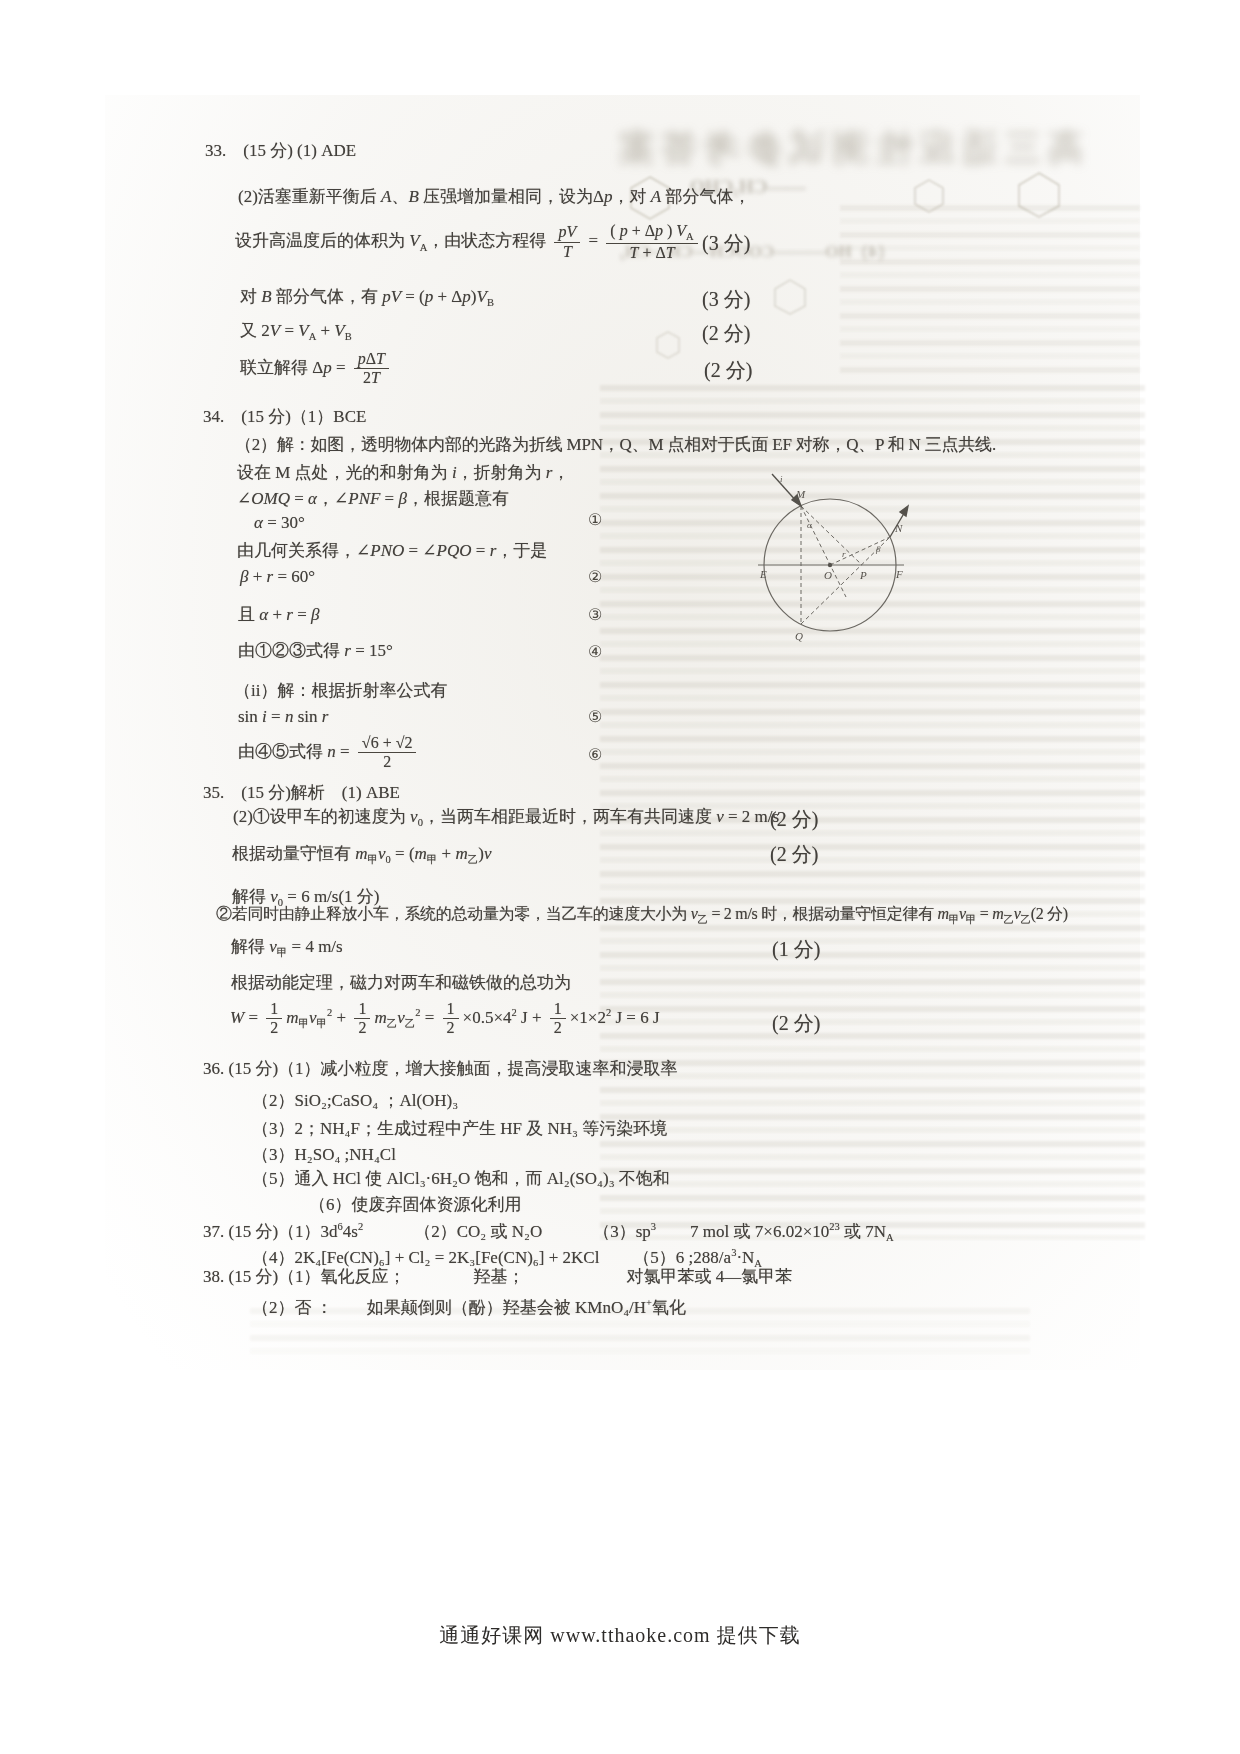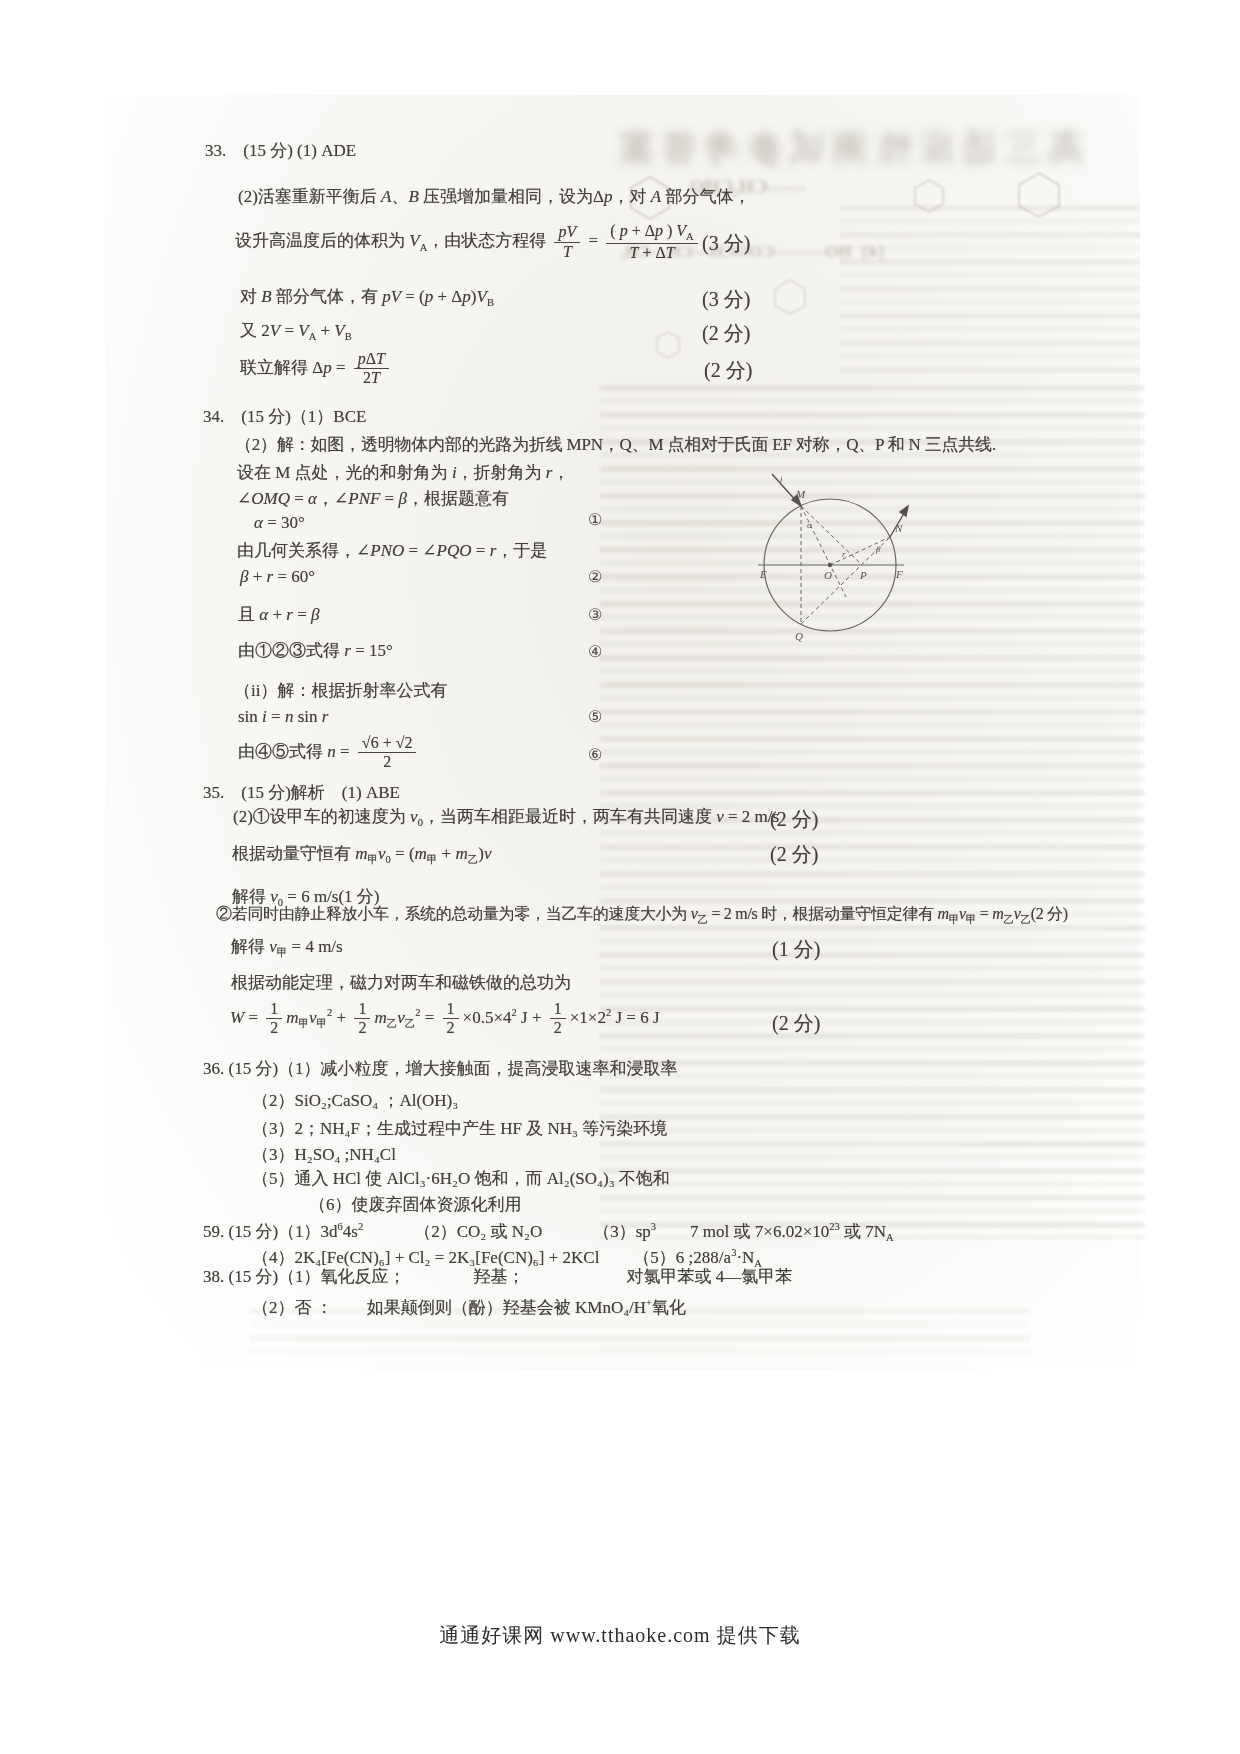--- a/index.html
+++ b/index.html
@@ -174,21 +174,21 @@
   <div>
     <div class="ln" style="left:203px;top:1058px;"><span>36. (15 分)（1）减小粒度，增大接触面，提高浸取速率和浸取率</span></div>
     <div class="ln" style="left:252px;top:1090px;"><span>（2）SiO₂;CaSO₄ ；Al(OH)₃</span></div>
     <div class="ln" style="left:252px;top:1118px;"><span>（3）2；NH₄F；生成过程中产生 HF 及 NH₃ 等污染环境</span></div>
     <div class="ln" style="left:252px;top:1144px;"><span>（3）H₂SO₄ ;NH₄Cl</span></div>
     <div class="ln" style="left:252px;top:1168px;"><span>（5）通入 HCl 使 AlCl₃·6H₂O 饱和，而 Al₂(SO₄)₃ 不饱和</span></div>
     <div class="ln" style="left:264px;top:1194px;margin-left:45px;"><span>（6）使废弃固体资源化利用</span></div>
   </div>
 
   <div>
-    <div class="ln" style="left:203px;top:1216px;"><span>59. (15 分)（1）3d</span><sup>6</sup><span>4s</span><sup>2</sup><span>　　　（2）CO₂ 或 N₂O　　　（3）sp</span><sup>3</sup><span>　　7 mol 或 7×6.02×10</span><sup>23</sup><span> 或 7N</span><sub>A</sub></div>
+    <div class="ln" style="left:203px;top:1216px;"><span>37. (15 分)（1）3d</span><sup>6</sup><span>4s</span><sup>2</sup><span>　　　（2）CO₂ 或 N₂O　　　（3）sp</span><sup>3</sup><span>　　7 mol 或 7×6.02×10</span><sup>23</sup><span> 或 7N</span><sub>A</sub></div>
     <div class="ln" style="left:252px;top:1242px;"><span>（4）2K₄[Fe(CN)₆]  +  Cl₂ = 2K₃[Fe(CN)₆]  +  2KCl　　（5）6 ;288/a</span><sup>3</sup><span>·N</span><sub>A</sub></div>
   </div>
 
   <div>
     <div class="ln" style="left:203px;top:1266px;"><span>38. (15 分)（1）氧化反应；　　　　羟基；　　　　　　对氯甲苯或 4—氯甲苯</span></div>
     <div class="ln" style="left:252px;top:1292px;"><span>（2）否 ：　　如果颠倒则（酚）羟基会被 KMnO₄/H</span><sup>+</sup><span>氧化</span></div>
   </div>
 
   <div class="footer">通通好课网  www.tthaoke.com  提供下载</div>
 </div>

